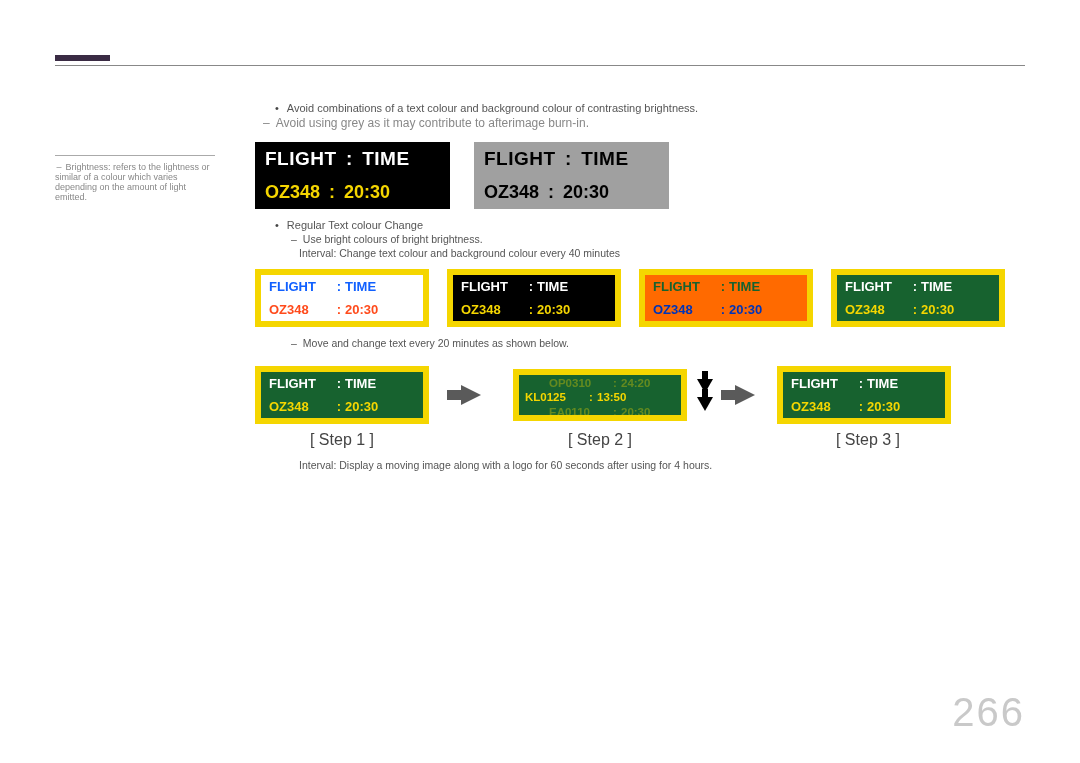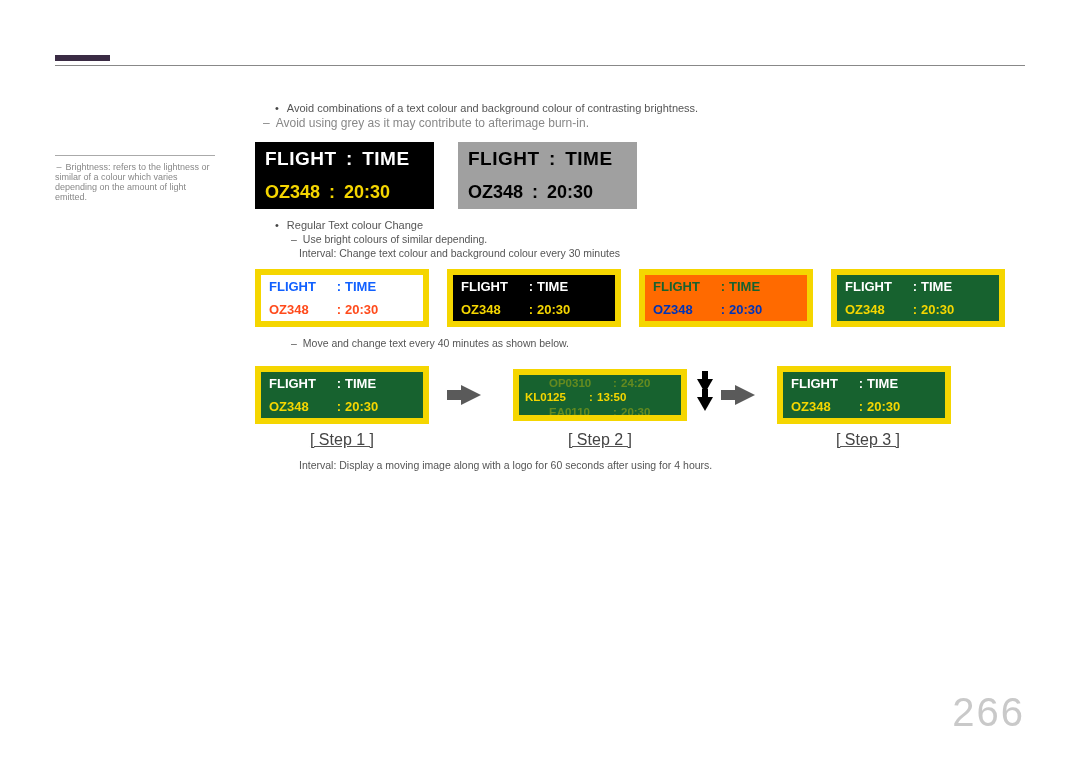--- a/index.html
+++ b/index.html
@@ -40,21 +40,21 @@
   }
   .bullet-line { margin: 2px 0 2px 20px; }
   .bullet-line::before { content: "•"; margin-right: 8px; color: #444; }
   .dash-line { margin: 2px 0 2px 8px; color: #888; font-size: 12px; }
   .dash-line::before { content: "‒"; margin-right: 6px; }
   .sub-line { margin: 2px 0 2px 44px; font-size: 10.5px; }
   .sub-dash-line { margin: 2px 0 2px 36px; color: #555; font-size: 10.5px; }
   .sub-dash-line::before { content: "‒"; margin-right: 6px; }
 
   .row1 { display: flex; gap: 24px; margin: 12px 0 10px 0; }
-  .bigpanel { width: 179px; padding: 6px 10px; font-family: Arial; }
+  .bigpanel { width: 195px; padding: 6px 10px; font-family: Arial; }
   .bigpanel .hdr { font-weight: bold; font-size: 19px; letter-spacing: 0.5px; }
   .bigpanel .val { font-weight: bold; font-size: 18px; margin-top: 12px; }
   .bigpanel .colon { display:inline-block; width:14px; text-align:center; }
   .p-black { background: #000; color: #fff; }
   .p-black .val { color: #f5d600; }
   .p-grey { background: #a0a0a0; color: #000; }
   .p-grey .val { color: #000; }
 
   .row2 { display: flex; gap: 18px; margin: 10px 0; }
   .smallpanel {
@@ -106,21 +106,21 @@
     font-size: 11.5px;
     line-height: 1.25;
     padding: 1px 6px 3px 6px;
     overflow: hidden; height: 52px;
   }
   .scrollpanel .entry { display:flex; }
   .scrollpanel .entry .c1 { flex:0 0 60px; }
   .scrollpanel .entry .sep { flex:0 0 12px; text-align:center; }
   .scrollpanel .entry .c2 { flex:1; }
   .scrollpanel .dim { color: rgba(245,214,0,0.35); margin-left: 24px; }
-  .steps-row { display:flex; gap: 10px; align-items:center; margin-top:4px;text-decoration:underline; }
+  .steps-row { display:flex; gap: 10px; align-items:center; margin-top:4px; }
   .step-lbl { font-size: 16px; color:#444; text-align:center; width:174px; }
   .gap1 { width: 64px; }
   .gap2 { width: 74px; }
   .arrow-h {
     width: 0; height: 0;
     border-top: 10px solid transparent;
     border-bottom: 10px solid transparent;
     border-left: 20px solid #5a5a5a;
     position: relative;
   }
@@ -187,22 +187,22 @@
       </div>
       <div class="val">
         <span>OZ348</span>
         <span class="colon">:</span>
         <span>20:30</span>
       </div>
     </div>
   </div>
 
   <div class="bullet-line">Regular Text colour Change</div>
-  <div class="sub-dash-line">Use bright colours of similar depending.</div>
-  <div class="sub-line">Interval: Change text colour and background colour every 30 minutes</div>
+  <div class="sub-dash-line">Use bright colours of bright brightness.</div>
+  <div class="sub-line">Interval: Change text colour and background colour every 40 minutes</div>
 
   <div class="row2">
     <div class="smallpanel v1">
       <div class="top">
           <span class="c1">FLIGHT</span>
           <span class="sep">:</span>
           <span class="c2">TIME</span>
         </div>
       <div class="bot">
           <span class="c1">OZ348</span>
@@ -241,21 +241,21 @@
           <span class="c2">TIME</span>
         </div>
       <div class="bot">
           <span class="c1">OZ348</span>
           <span class="sep">:</span>
           <span class="c2">20:30</span>
         </div>
     </div>
   </div>
 
-  <div class="sub-dash-line">Move and change text every 40 minutes as shown below.</div>
+  <div class="sub-dash-line">Move and change text every 20 minutes as shown below.</div>
 
   <div class="row3">
     <div class="steppanel">
       <div class="r top">
           <span class="c1">FLIGHT</span>
           <span class="sep">:</span>
           <span class="c2">TIME</span>
         </div>
       <div class="r">
           <span class="c1">OZ348</span>

